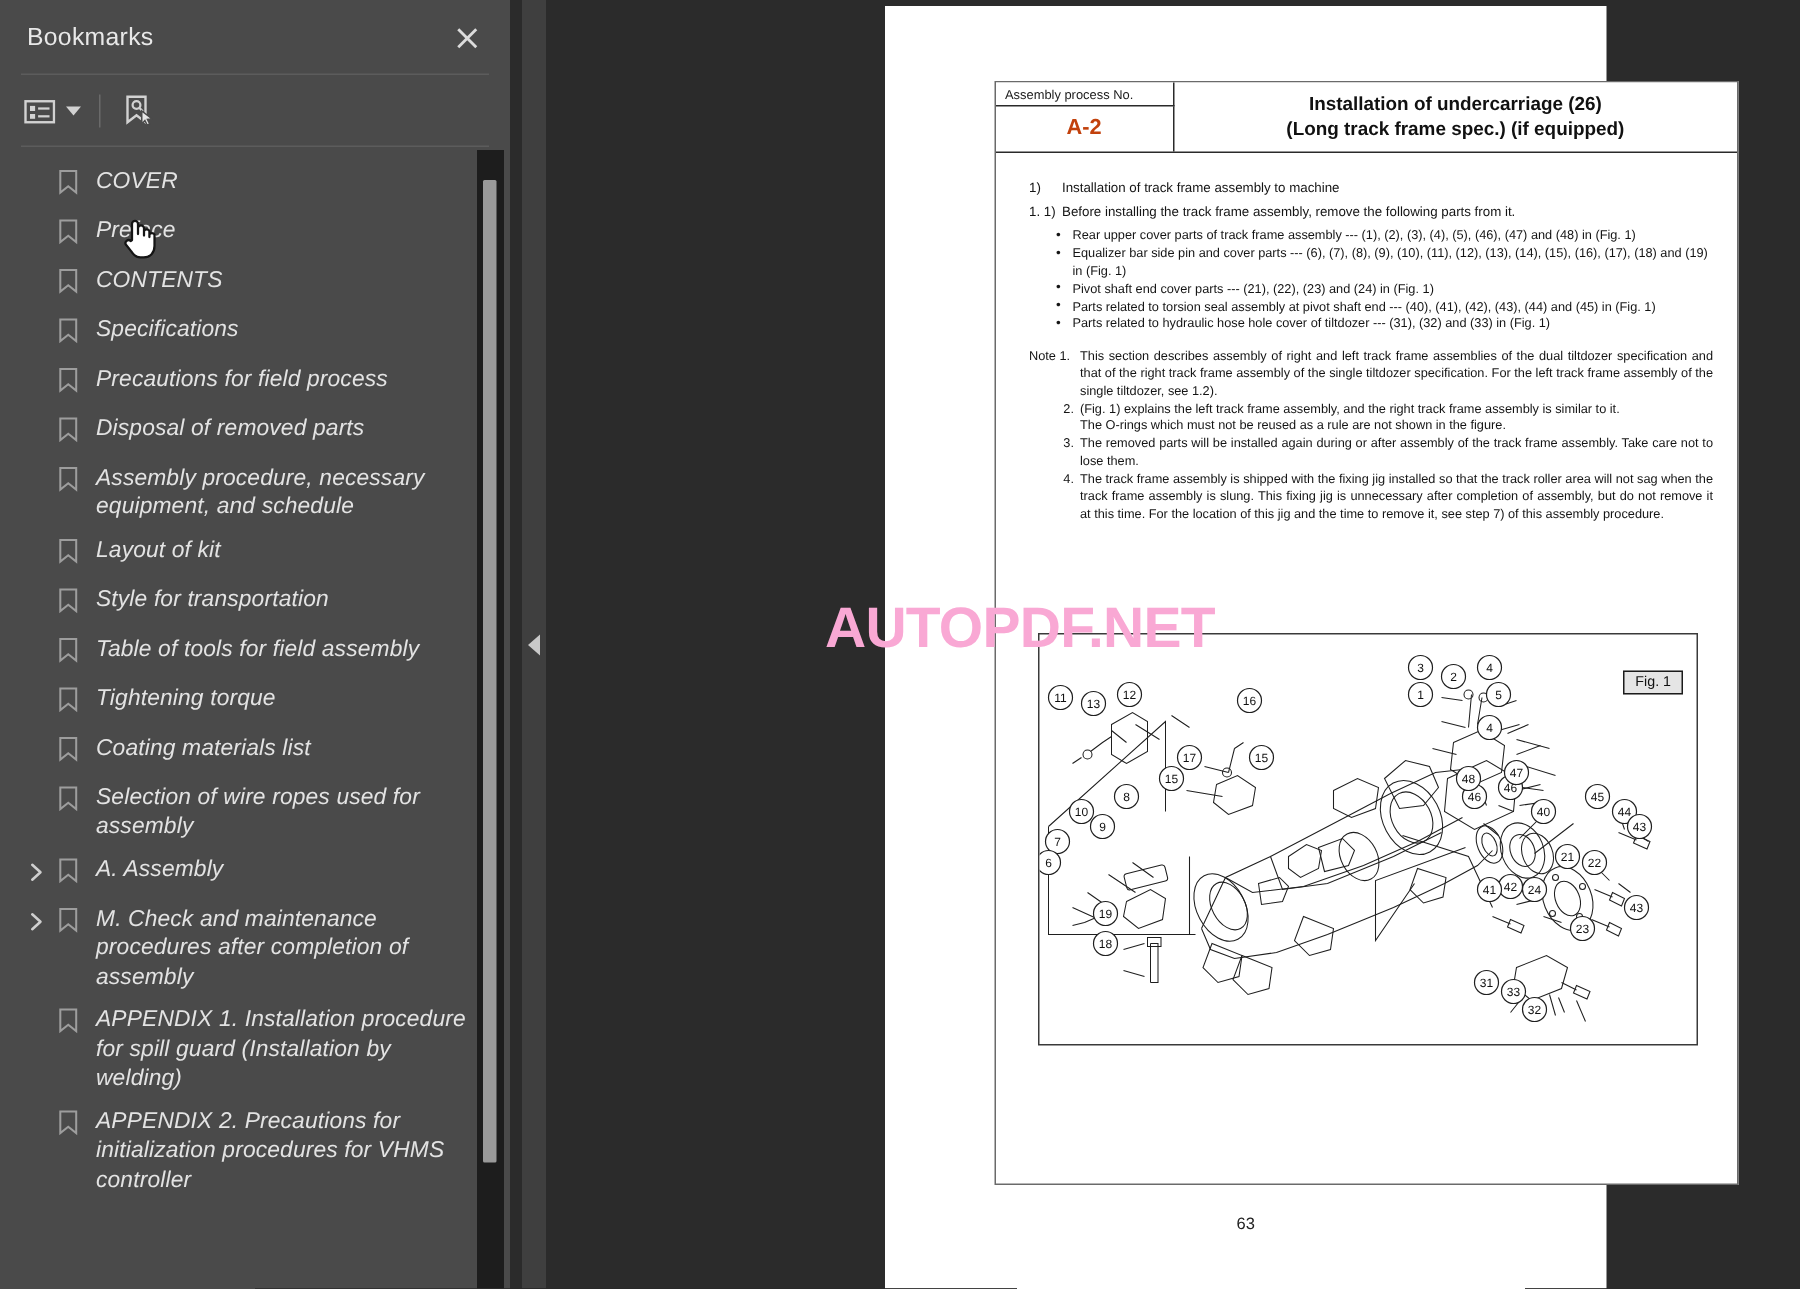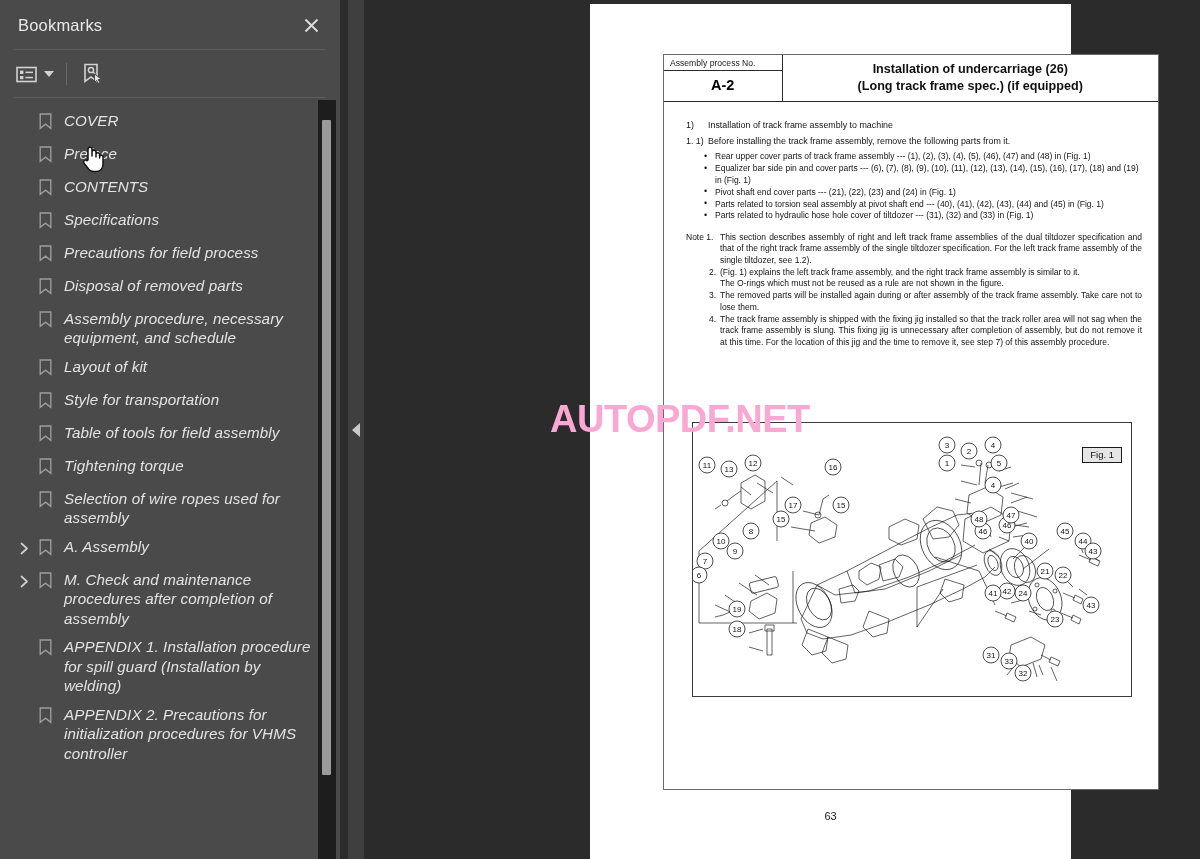--- a/index.html
+++ b/index.html
@@ -177,21 +177,21 @@
     padding: 2.5px 4px 2px 6px;
     line-height: 10px;
     text-align: left;
     vertical-align: middle;
     background: #fff;
   }
   .hdr-cell-no {
     width: 118px;
     border-right: 1.4px solid #2a2a2a;
     border-bottom: 1.6px solid #2a2a2a;
-    font-size: 14.5px; font-weight: bold; color: #000000;
+    font-size: 14.5px; font-weight: bold; color: #c2410c;
     text-align: center; vertical-align: middle;
     padding: 6px 0 8px 0;
     background: #fff;
   }
   .hdr-cell-title {
     border-bottom: 1.6px solid #2a2a2a;
     font-size: 12.6px; font-weight: bold; color: #111;
     text-align: center; vertical-align: middle;
     line-height: 16.5px;
     padding: 6px 8px;
@@ -454,20 +454,33 @@
             <svg width="9" height="13" viewBox="0 0 9 13">
               <path d="M1.5 1.5 L7 6.5 L1.5 11.5" fill="none" stroke="#cfcfcf" stroke-width="1.7" stroke-linecap="round" stroke-linejoin="round"></path>
             </svg>
           </span>
           <span class="bm-icon">
             <svg width="13" height="17" viewBox="0 0 13 17">
               <path d="M1.2 1 h10.6 v14.4 l-5.3 -4.2 l-5.3 4.2 z" fill="none" stroke="#9d9d9d" stroke-width="1.35"></path>
             </svg>
           </span>
           <span class="bm-label">Tightening torque</span>
+        </div>
+        <div class="bm-row">
+          <span class="bm-arrow empty">
+            <svg width="9" height="13" viewBox="0 0 9 13">
+              <path d="M1.5 1.5 L7 6.5 L1.5 11.5" fill="none" stroke="#cfcfcf" stroke-width="1.7" stroke-linecap="round" stroke-linejoin="round"></path>
+            </svg>
+          </span>
+          <span class="bm-icon">
+            <svg width="13" height="17" viewBox="0 0 13 17">
+              <path d="M1.2 1 h10.6 v14.4 l-5.3 -4.2 l-5.3 4.2 z" fill="none" stroke="#9d9d9d" stroke-width="1.35"></path>
+            </svg>
+          </span>
+          <span class="bm-label">Coating materials list</span>
         </div>
         <div class="bm-row">
           <span class="bm-arrow empty">
             <svg width="9" height="13" viewBox="0 0 9 13">
               <path d="M1.5 1.5 L7 6.5 L1.5 11.5" fill="none" stroke="#cfcfcf" stroke-width="1.7" stroke-linecap="round" stroke-linejoin="round"></path>
             </svg>
           </span>
           <span class="bm-icon">
             <svg width="13" height="17" viewBox="0 0 13 17">
               <path d="M1.2 1 h10.6 v14.4 l-5.3 -4.2 l-5.3 4.2 z" fill="none" stroke="#9d9d9d" stroke-width="1.35"></path>

